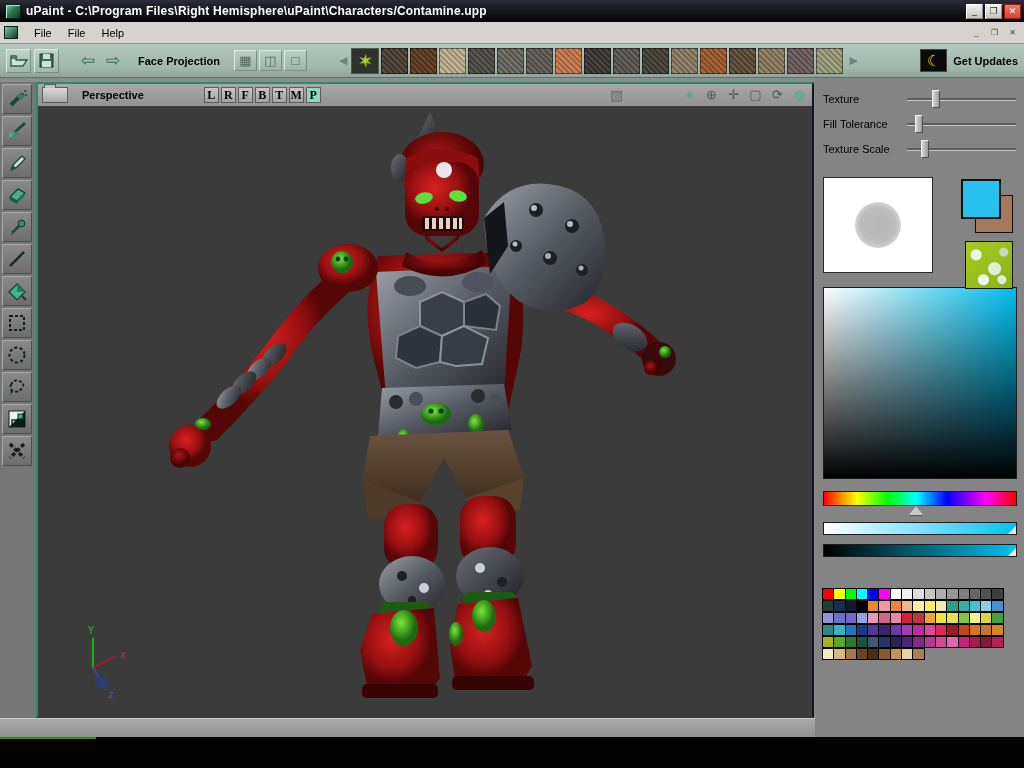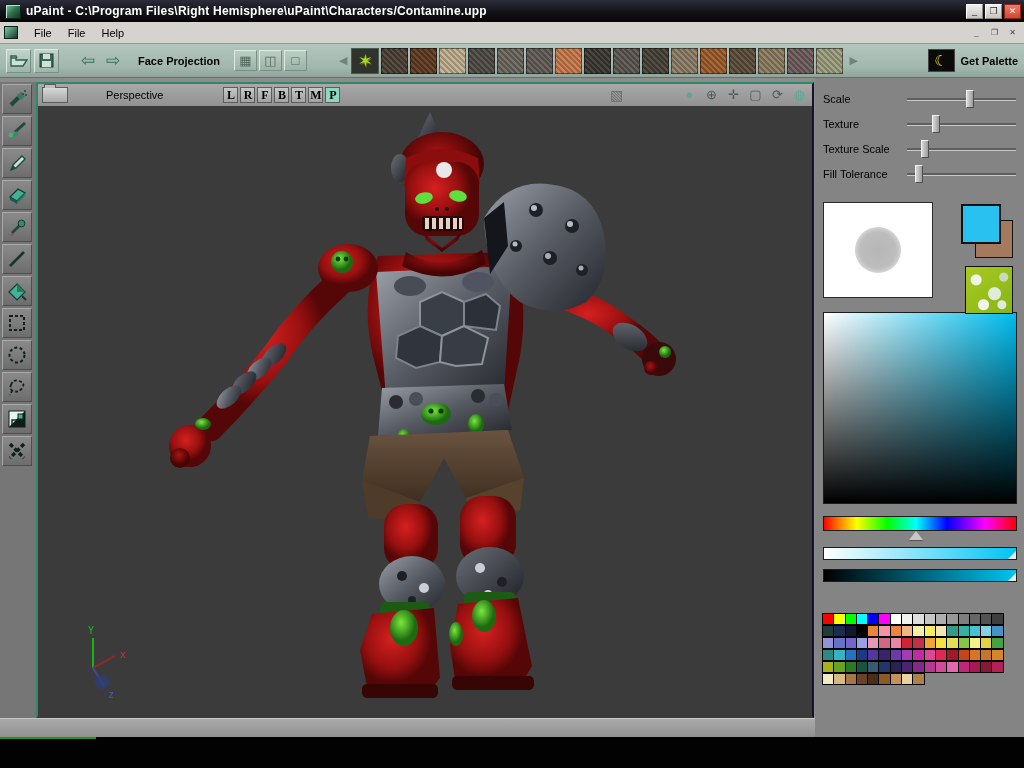--- a/index.html
+++ b/index.html
@@ -67,21 +67,21 @@
   .tool-btn svg { display:block; }
 
   .viewport-wrap { position:absolute; left:36px; top:4px; width:778px; height:636px;
     border:2px solid #2e8a66; border-right-color:#13132c; border-bottom-color:#3a3a3a; }
   .vp-header { height:22px; background:linear-gradient(180deg,#a8a8a8,#929292);
     display:flex; align-items:center; padding:0 4px; position:relative; }
   .vp-folder { width:26px; height:16px; margin-right:14px; position:relative;
     background:linear-gradient(180deg,#d8d8d8,#a8a8a8); border:1px solid #5c5c5c; }
   .vp-folder::before { content:""; position:absolute; left:1px; top:-4px; width:10px; height:3px;
     background:#c0c0c0; border:1px solid #5c5c5c; border-bottom:none; }
-  .vp-title { font-weight:normal;margin-left:24px; }
+  .vp-title { font-weight:bold; }
   .vp-viewbtns { display:flex; gap:2px; margin-left:60px; }
   .vp-viewbtn { width:15px; height:16px; text-align:center; line-height:15px;
     font-family:"Liberation Serif", serif; font-weight:bold; font-size:12px;
     background:linear-gradient(180deg,#c8c8c8,#a2a2a2); border:1px solid #5c5c5c; }
   .vp-viewbtn.active { background:#8fd8c0; }
   .vp-cube { position:absolute; left:572px; top:3px; font-size:14px; color:#6a6a6a; }
   .vp-nav { position:absolute; right:4px; top:2px; display:flex; gap:5px; }
   .vp-nav span { width:17px; height:17px; font-size:13px; line-height:17px; text-align:center; color:#4a5a56; }
   .vp-nav span.teal { color:#5aa894; }
 
@@ -215,21 +215,21 @@
         <div class="tex-swatch" style="background-color: rgb(142, 126, 101);"></div>
         <div class="tex-swatch" style="background-color: rgb(157, 93, 44);"></div>
         <div class="tex-swatch" style="background-color: rgb(93, 77, 58);"></div>
         <div class="tex-swatch" style="background-color: rgb(142, 126, 97);"></div>
         <div class="tex-swatch" style="background-color: rgb(110, 93, 93);"></div>
         <div class="tex-swatch" style="background-color: rgb(158, 158, 126);"></div>
       </div>
     <div class="swatch-nav">▶</div>
     <div class="updates">
       <div class="updates-icon">☾</div>
-      <div class="updates-label">Get Palette</div>
+      <div class="updates-label">Get Updates</div>
     </div>
   </div>
 
   <div class="workarea">
 
     <div class="tools-col">
       <div class="tool-btn">
         <svg width="22" height="22">
             <line x1="5" y1="17" x2="14" y2="8" stroke="#1e4a3c" stroke-width="4"></line>
             <rect x="12" y="5" width="6" height="6" rx="1" transform="rotate(45 15 8)" fill="#3a7a64"></rect>
@@ -485,41 +485,35 @@
           <text x="70" y="592" fill="#4a5ac0" class="axis-label" font-size="10">z</text>
         </svg>
       </div>
     </div>
 
     <div class="status-strip"></div>
 
     <div class="right-panel">
       <div>
           <div class="slider-row">
-            <div class="slider-label">Scale</div>
-            <div class="slider-track">
-              <div class="slider-thumb" style="left: 57%;"></div>
-            </div>
-          </div>
-          <div class="slider-row">
             <div class="slider-label">Texture</div>
             <div class="slider-track">
               <div class="slider-thumb" style="left: 26%;"></div>
             </div>
           </div>
           <div class="slider-row">
+            <div class="slider-label">Fill Tolerance</div>
+            <div class="slider-track">
+              <div class="slider-thumb" style="left: 11%;"></div>
+            </div>
+          </div>
+          <div class="slider-row">
             <div class="slider-label">Texture Scale</div>
             <div class="slider-track">
               <div class="slider-thumb" style="left: 16%;"></div>
-            </div>
-          </div>
-          <div class="slider-row">
-            <div class="slider-label">Fill Tolerance</div>
-            <div class="slider-track">
-              <div class="slider-thumb" style="left: 11%;"></div>
             </div>
           </div>
         </div>
 
       <div class="brush-row">
         <div class="brush-preview">
           <div class="brush-dot"></div>
         </div>
         <div class="color-col">
           <div class="bg-swatch" style="background-color: rgb(163, 122, 94);"></div>

